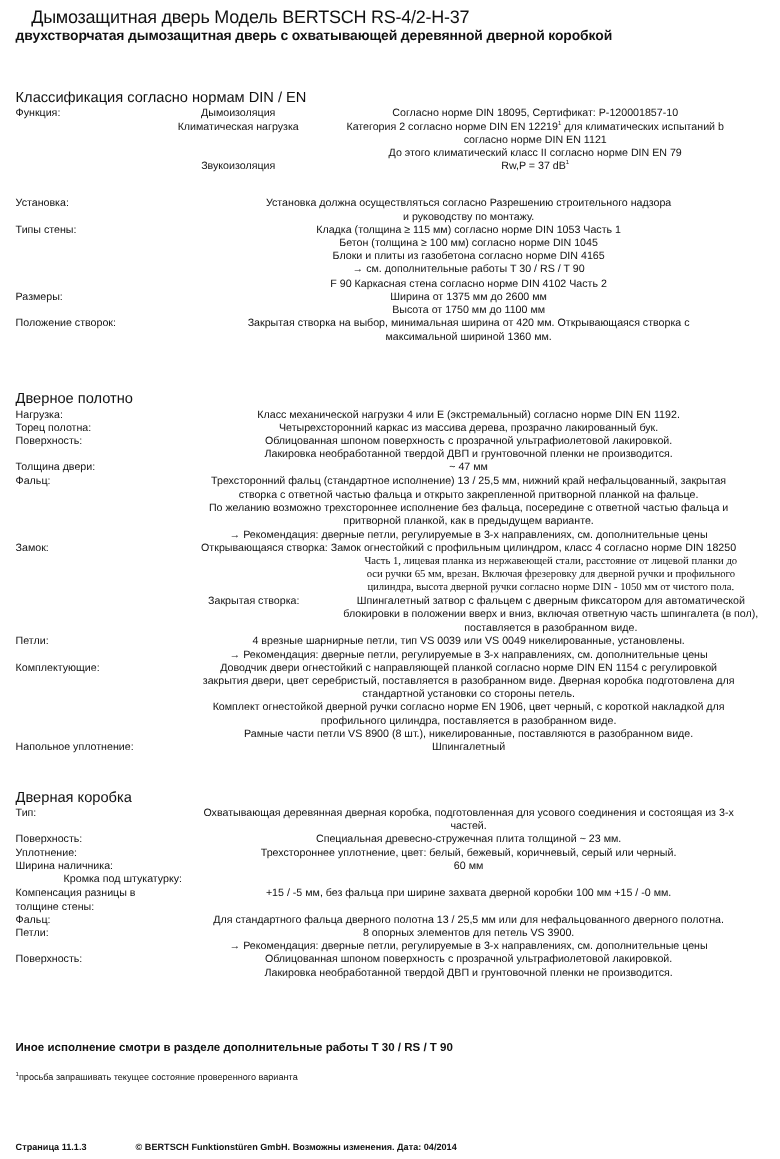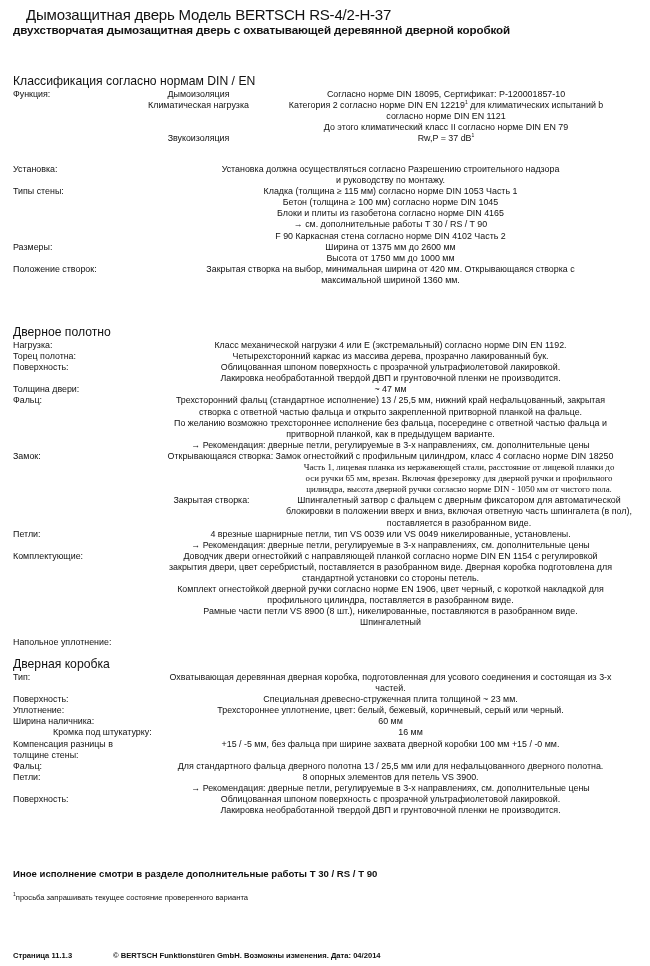--- a/index.html
+++ b/index.html
@@ -78,21 +78,21 @@
             <div class="line">Бетон (толщина ≥ 100 мм) согласно норме DIN 1045</div>
             <div class="line">Блоки и плиты из газобетона согласно норме DIN 4165</div>
             <div class="line">→ см. дополнительные работы T 30 / RS / T 90</div>
             <div class="line">F 90 Каркасная стена согласно норме DIN 4102 Часть 2</div>
           </div>
         </div>
         <div class="row">
           <div class="lbl">Размеры:</div>
           <div class="val">
             <div class="line">Ширина   от 1375 мм до 2600 мм</div>
-            <div class="line">Высота    от 1750 мм до 1000 мм</div>
+            <div class="line">Высота    от 1750 мм до 1100 мм</div>
           </div>
         </div>
         <div class="row">
           <div class="lbl">Положение створок:</div>
           <div class="val">
             <div class="line">Закрытая створка на выбор, минимальная ширина от 420 мм. Открывающаяся створка с</div>
             <div class="line">максимальной шириной 1360 мм.</div>
           </div>
         </div>
       </div>
@@ -169,21 +169,21 @@
           <div class="val">
             <div class="line">Доводчик двери огнестойкий с направляющей планкой согласно норме DIN EN 1154 с регулировкой</div>
             <div class="line">закрытия двери, цвет серебристый, поставляется в разобранном виде. Дверная коробка подготовлена для</div>
             <div class="line">стандартной установки со стороны петель.</div>
             <div class="line">Комплект огнестойкой дверной ручки согласно норме EN 1906, цвет черный, с короткой накладкой для</div>
             <div class="line">профильного цилиндра, поставляется в разобранном виде.</div>
             <div class="line">Рамные части петли VS 8900 (8 шт.), никелированные, поставляются в разобранном виде.</div>
           </div>
         </div>
         <div class="row">
-          <div class="lbl" style="width: 130px; white-space: normal; padding-right: 4px; box-sizing: border-box; margin-top: 20px;">Напольное уплотнение:</div>
+          <div class="lbl" style="width: 130px; white-space: normal; padding-right: 4px; box-sizing: border-box;">Напольное уплотнение:</div>
           <div class="val">
             <div class="line">Шпингалетный</div>
           </div>
         </div>
       </div>
   </div>
 
   <div class="section" style="top:657px">
     <div class="sec-h">Дверная коробка</div>
     <div id="frame-rows">
@@ -207,23 +207,20 @@
           </div>
         </div>
         <div class="row">
           <div class="lbl">Ширина наличника:</div>
           <div class="val">
             <div class="line">60 мм</div>
           </div>
         </div>
         <div class="row">
           <div class="lbl" style="width: 130px; white-space: normal; padding-right: 4px; box-sizing: border-box; margin-left: 40px;">Кромка под штукатурку:</div>
-          <div class="val">
-            <div class="line">16 мм</div>
-          </div>
         </div>
         <div class="row">
           <div class="lbl" style="width: 130px; white-space: normal; padding-right: 4px; box-sizing: border-box;">Компенсация разницы в толщине стены:</div>
           <div class="val">
             <div class="line">+15 / -5 мм, без фальца при ширине захвата дверной коробки 100 мм +15 / -0 мм.</div>
           </div>
         </div>
         <div class="row">
           <div class="lbl">Фальц:</div>
           <div class="val">

